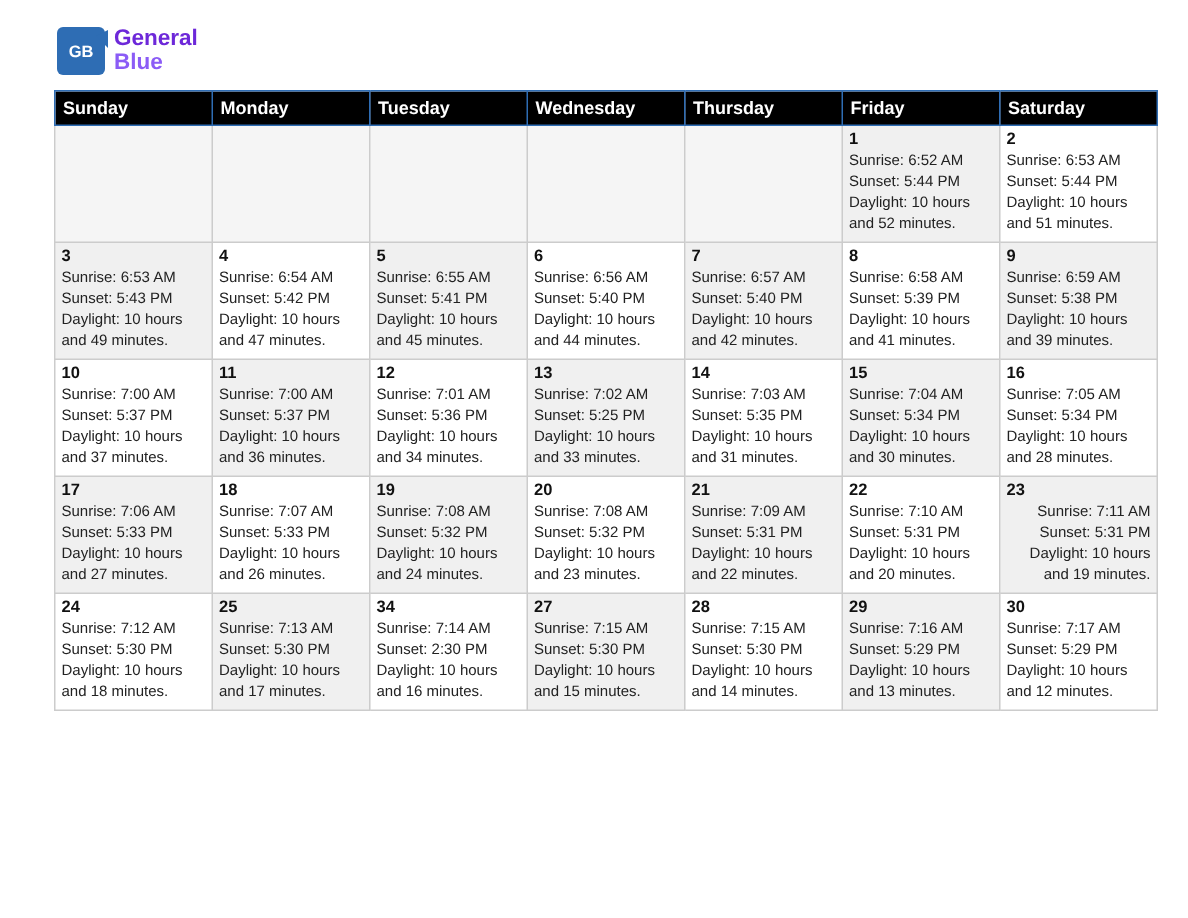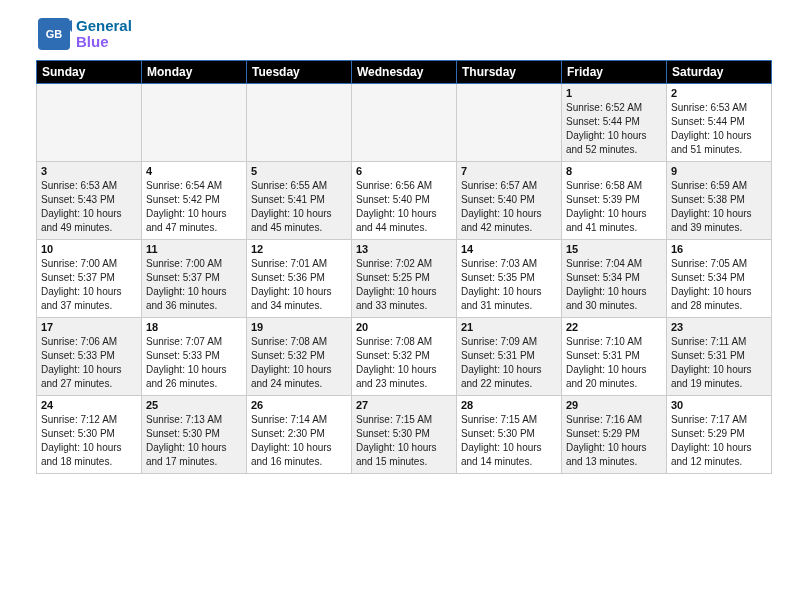--- a/index.html
+++ b/index.html
@@ -91,21 +91,21 @@
 <div class="page">
   <div class="header-area">
     <div class="logo">
       <div class="logo-wrapper">
         <svg width="36" height="36" viewBox="0 0 36 36">
           <rect x="2" y="2" width="32" height="32" rx="4" fill="#2e6db4"></rect>
           <text x="18" y="22" text-anchor="middle" fill="white" font-size="11" font-weight="bold" font-family="Arial">GB</text>
           <polygon points="28,8 36,4 36,16" fill="#2e6db4"></polygon>
         </svg>
         <div>
-          <div style="font-size:15px;font-weight:bold;color:#0369a1;line-height:1.1;">General</div>
+          <div style="font-size:15px;font-weight:bold;color:#6d28d9;line-height:1.1;">General</div>
           <div style="font-size:15px;font-weight:bold;color:#8b5cf6;line-height:1.1;">Blue</div>
         </div>
       </div>
     </div>
     <div class="title-block">
       <div class="month-title"></div>
       <div class="subtitle"></div>
     </div>
   </div>
 
@@ -283,21 +283,21 @@
           </td>
           <td class="cal-cell">
             <div class="day-num">22</div>
             <div class="cell-text" style="white-space: pre-line;">Sunrise: 7:10 AM
 Sunset: 5:31 PM
 Daylight: 10 hours
 and 20 minutes.</div>
           </td>
           <td class="cal-cell shaded">
             <div class="day-num">23</div>
-            <div class="cell-text" style="white-space: pre-line;">Sunrise: 7:11 AM
+            <div class="cell-text" style="white-space: pre-line; text-align: right;">Sunrise: 7:11 AM
 Sunset: 5:31 PM
 Daylight: 10 hours
 and 19 minutes.</div>
           </td>
         </tr>
         <tr>
           <td class="cal-cell">
             <div class="day-num">24</div>
             <div class="cell-text" style="white-space: pre-line;">Sunrise: 7:12 AM
 Sunset: 5:30 PM
@@ -305,21 +305,21 @@
 and 18 minutes.</div>
           </td>
           <td class="cal-cell shaded">
             <div class="day-num">25</div>
             <div class="cell-text" style="white-space: pre-line;">Sunrise: 7:13 AM
 Sunset: 5:30 PM
 Daylight: 10 hours
 and 17 minutes.</div>
           </td>
           <td class="cal-cell">
-            <div class="day-num">26</div>
+            <div class="day-num">34</div>
             <div class="cell-text" style="white-space: pre-line;">Sunrise: 7:14 AM
 Sunset: 2:30 PM
 Daylight: 10 hours
 and 16 minutes.</div>
           </td>
           <td class="cal-cell shaded">
             <div class="day-num">27</div>
             <div class="cell-text" style="white-space: pre-line;">Sunrise: 7:15 AM
 Sunset: 5:30 PM
 Daylight: 10 hours

